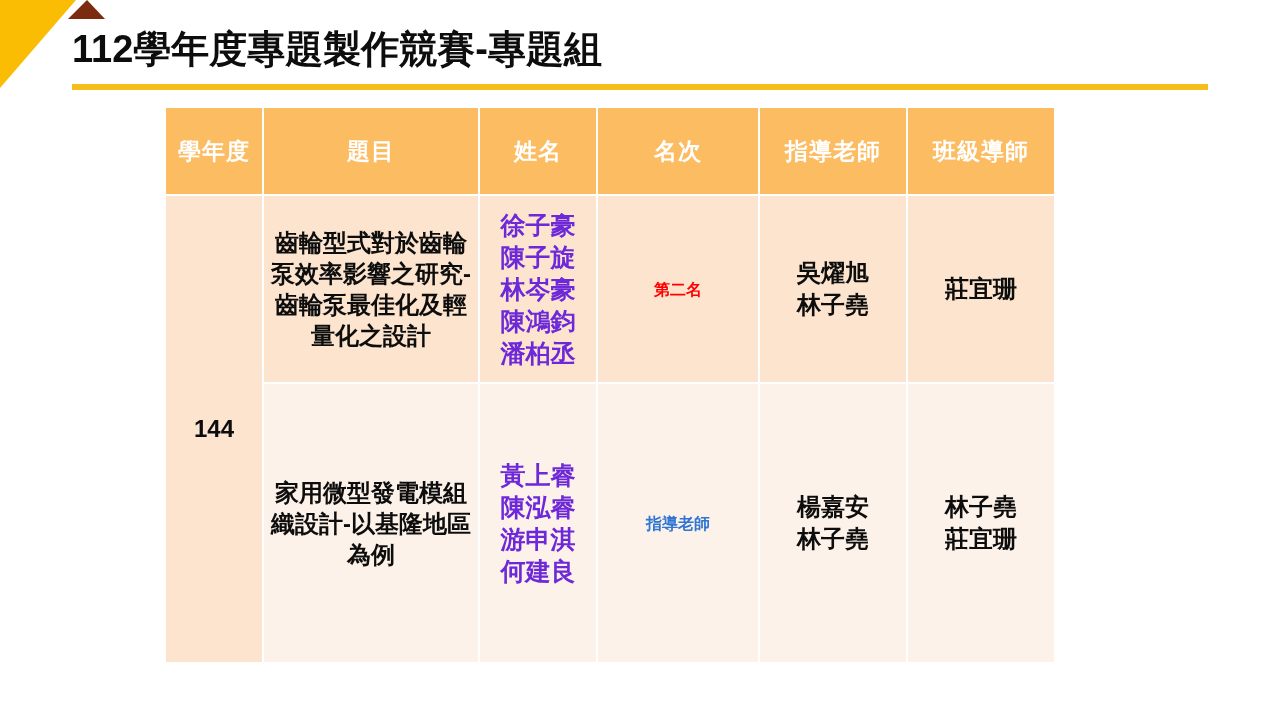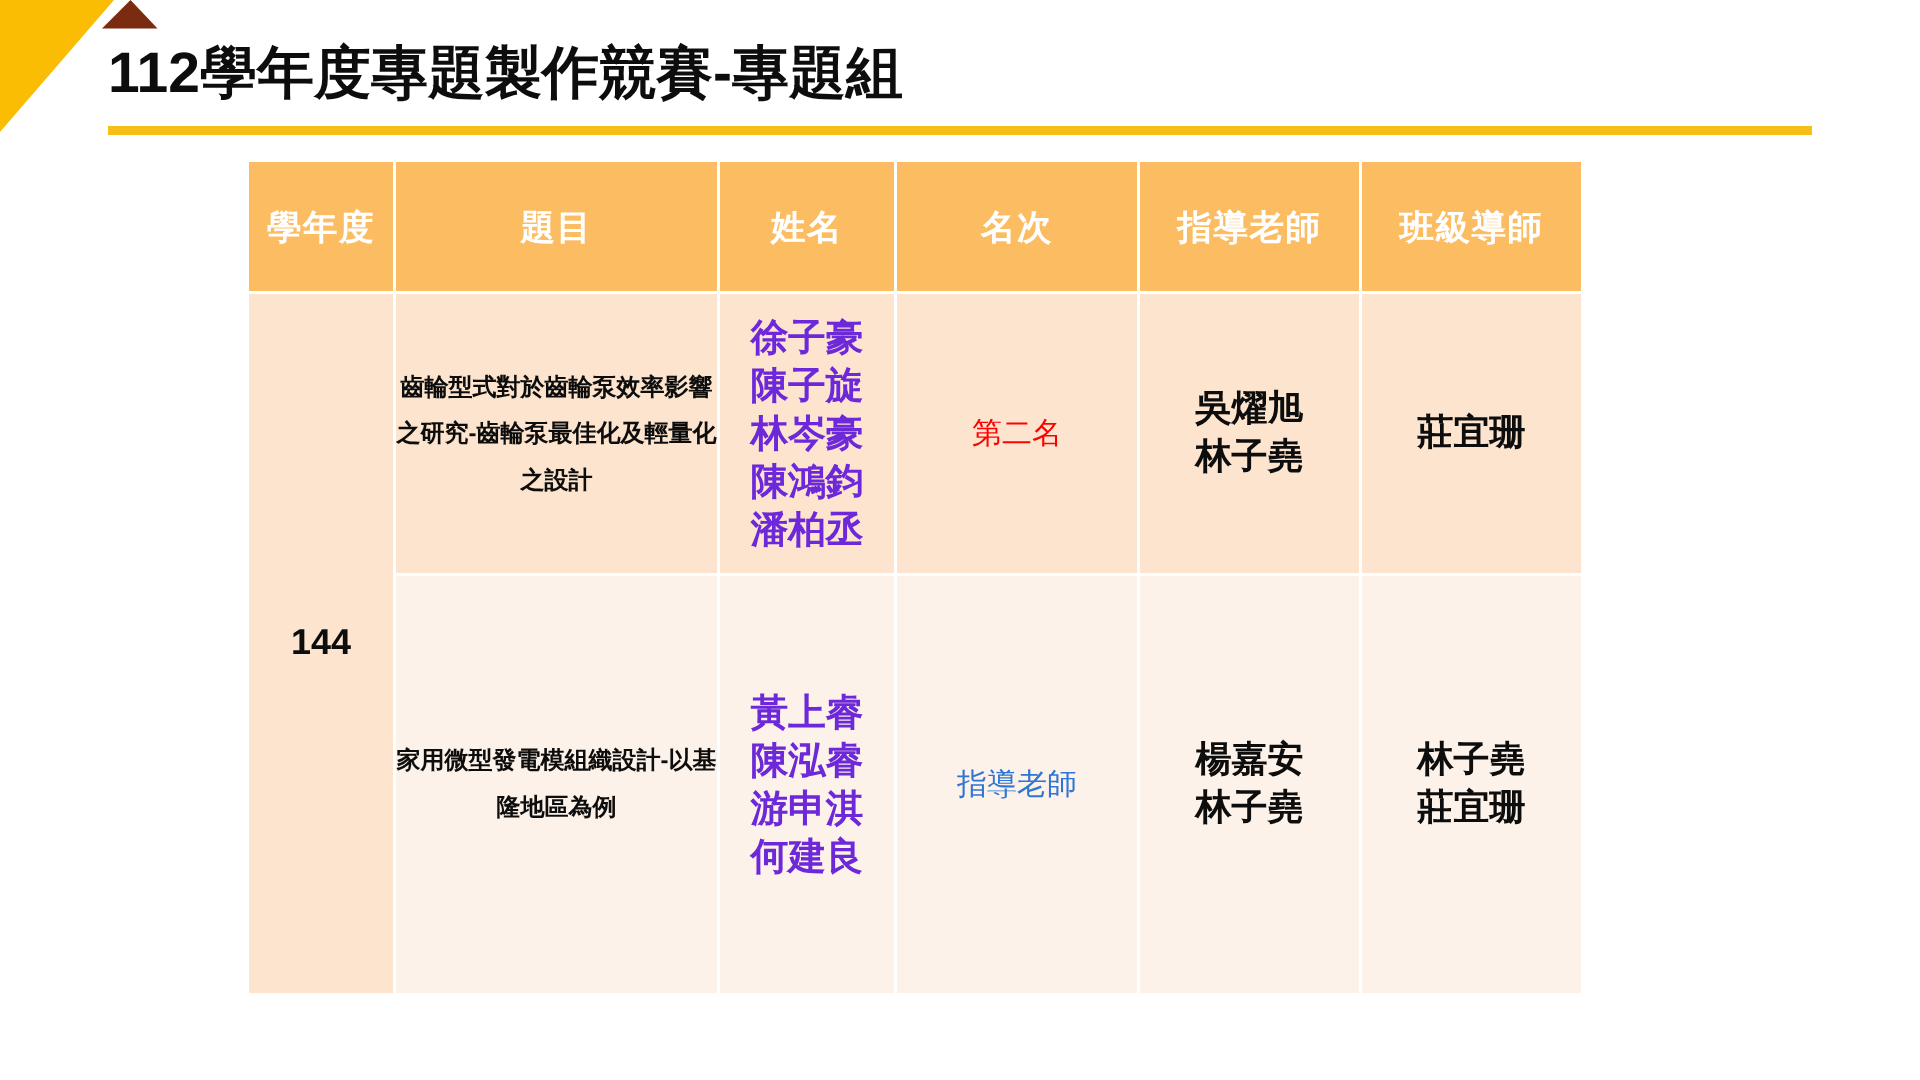--- a/index.html
+++ b/index.html
@@ -91,37 +91,37 @@
   }
 
   tr.row-shade-a td {
     background: #FCE4CE;
   }
   tr.row-shade-b td {
     background: #FDF2E9;
   }
 
   td.topic-cell {
-    font-size: 16px;
+    font-size: 24px;
     font-weight: bold;
     color: #0d0d0d;
     line-height: 31px;
     padding: 6px 8px;
   }
   td.name-cell {
     font-size: 25px;
     font-weight: bold;
     color: #6d28d9;
     line-height: 32px;
     padding: 6px 4px;
     white-space: pre-line;
   }
   td.rank-cell {
-    font-size: 20px;
-    font-weight: normal;
+    font-size: 16px;
+    font-weight: bold;
     line-height: 31px;
   }
   td.teacher-cell,
   td.mentor-cell {
     font-size: 24px;
     font-weight: bold;
     color: #0d0d0d;
     line-height: 32px;
     white-space: pre-line;
     padding: 6px 4px;

